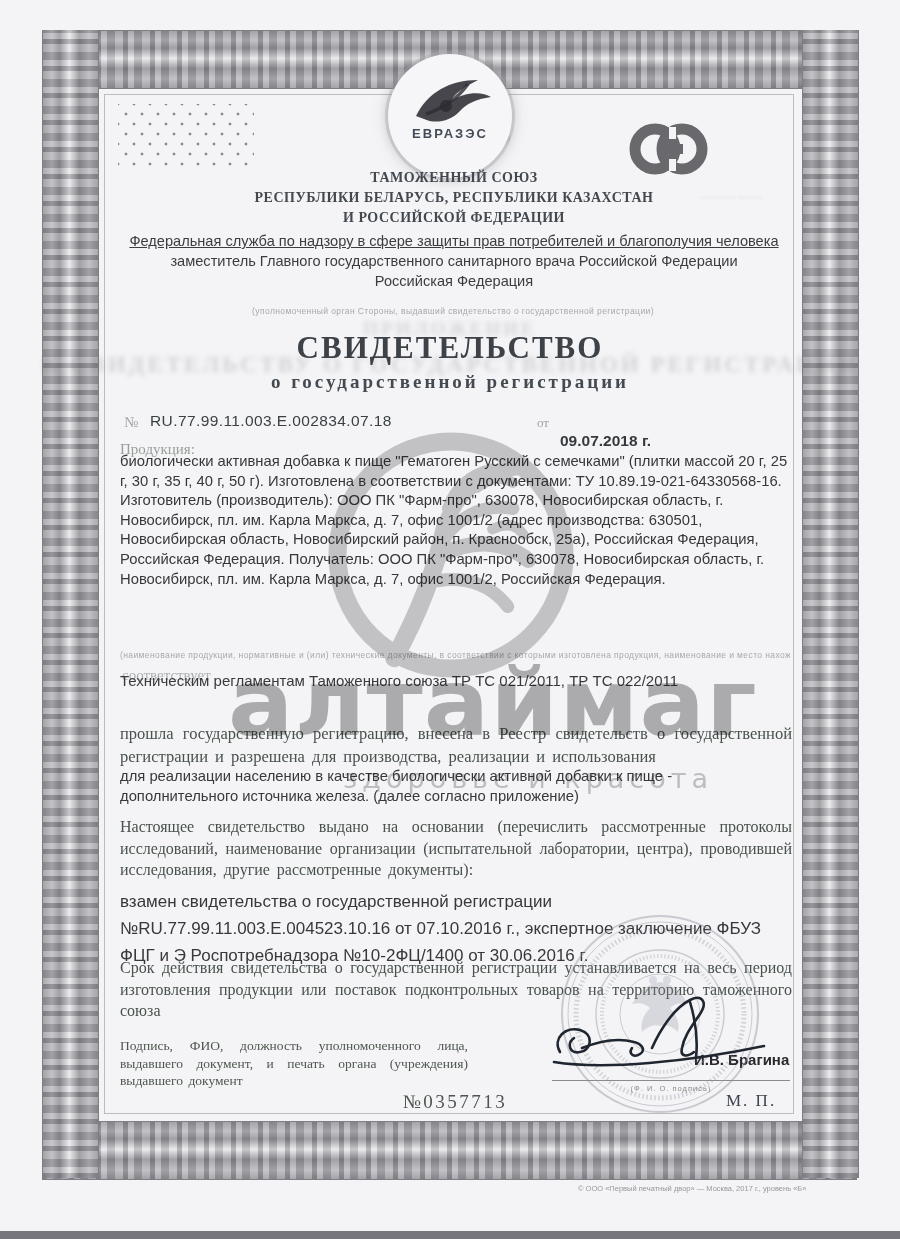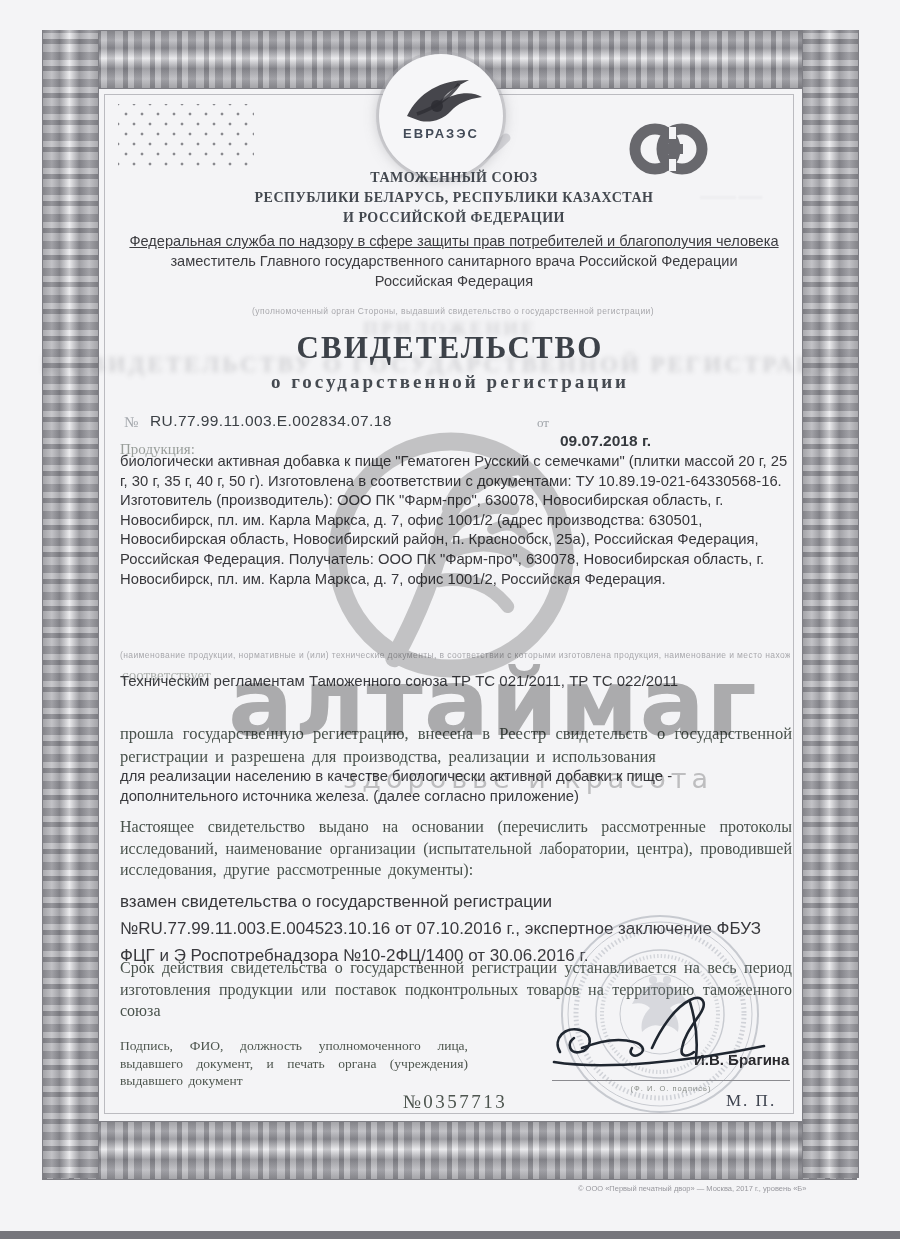--- a/index.html
+++ b/index.html
@@ -25,21 +25,21 @@
   
   .lattice{
     position:absolute;left:118px;top:104px;width:136px;height:62px;z-index:2;
     background-image:
       radial-gradient(circle,#6f6f75 1.2px,transparent 1.7px),
       radial-gradient(circle,#6f6f75 1.2px,transparent 1.7px);
     background-size:16px 20px;background-position:0 0,8px 10px;opacity:.8;
   }
 
   
-  .medallion{position:absolute;left:379px;top:54px;width:124px;height:124px;z-index:3;}
+  .medallion{position:absolute;left:388px;top:54px;width:124px;height:124px;z-index:3;}
   .medallion .disc{position:absolute;inset:0;border-radius:50%;background:#f6f6f8;box-shadow:0 0 0 3px rgba(160,160,166,.35),0 0 14px rgba(120,120,126,.5);}
   .medallion svg{position:absolute;inset:0;}
   .medallion .org{position:absolute;left:0;right:0;top:72px;text-align:center;font-weight:bold;font-size:13px;letter-spacing:2px;color:#434b58;font-family:"Liberation Sans",sans-serif;}
   .wreath{position:absolute;left:384px;top:130px;width:140px;height:70px;z-index:2;opacity:.55;}
   .se-mark{position:absolute;left:628px;top:114px;width:82px;height:70px;z-index:3;filter:blur(.4px);opacity:.88;}
 
   
   .t{position:absolute;z-index:4;}
   .header-block{left:114px;top:168px;width:680px;text-align:center;}
   .h-serif{font-family:"Liberation Serif",serif;font-weight:bold;font-size:14px;line-height:20px;color:#43484f;letter-spacing:.5px;}

